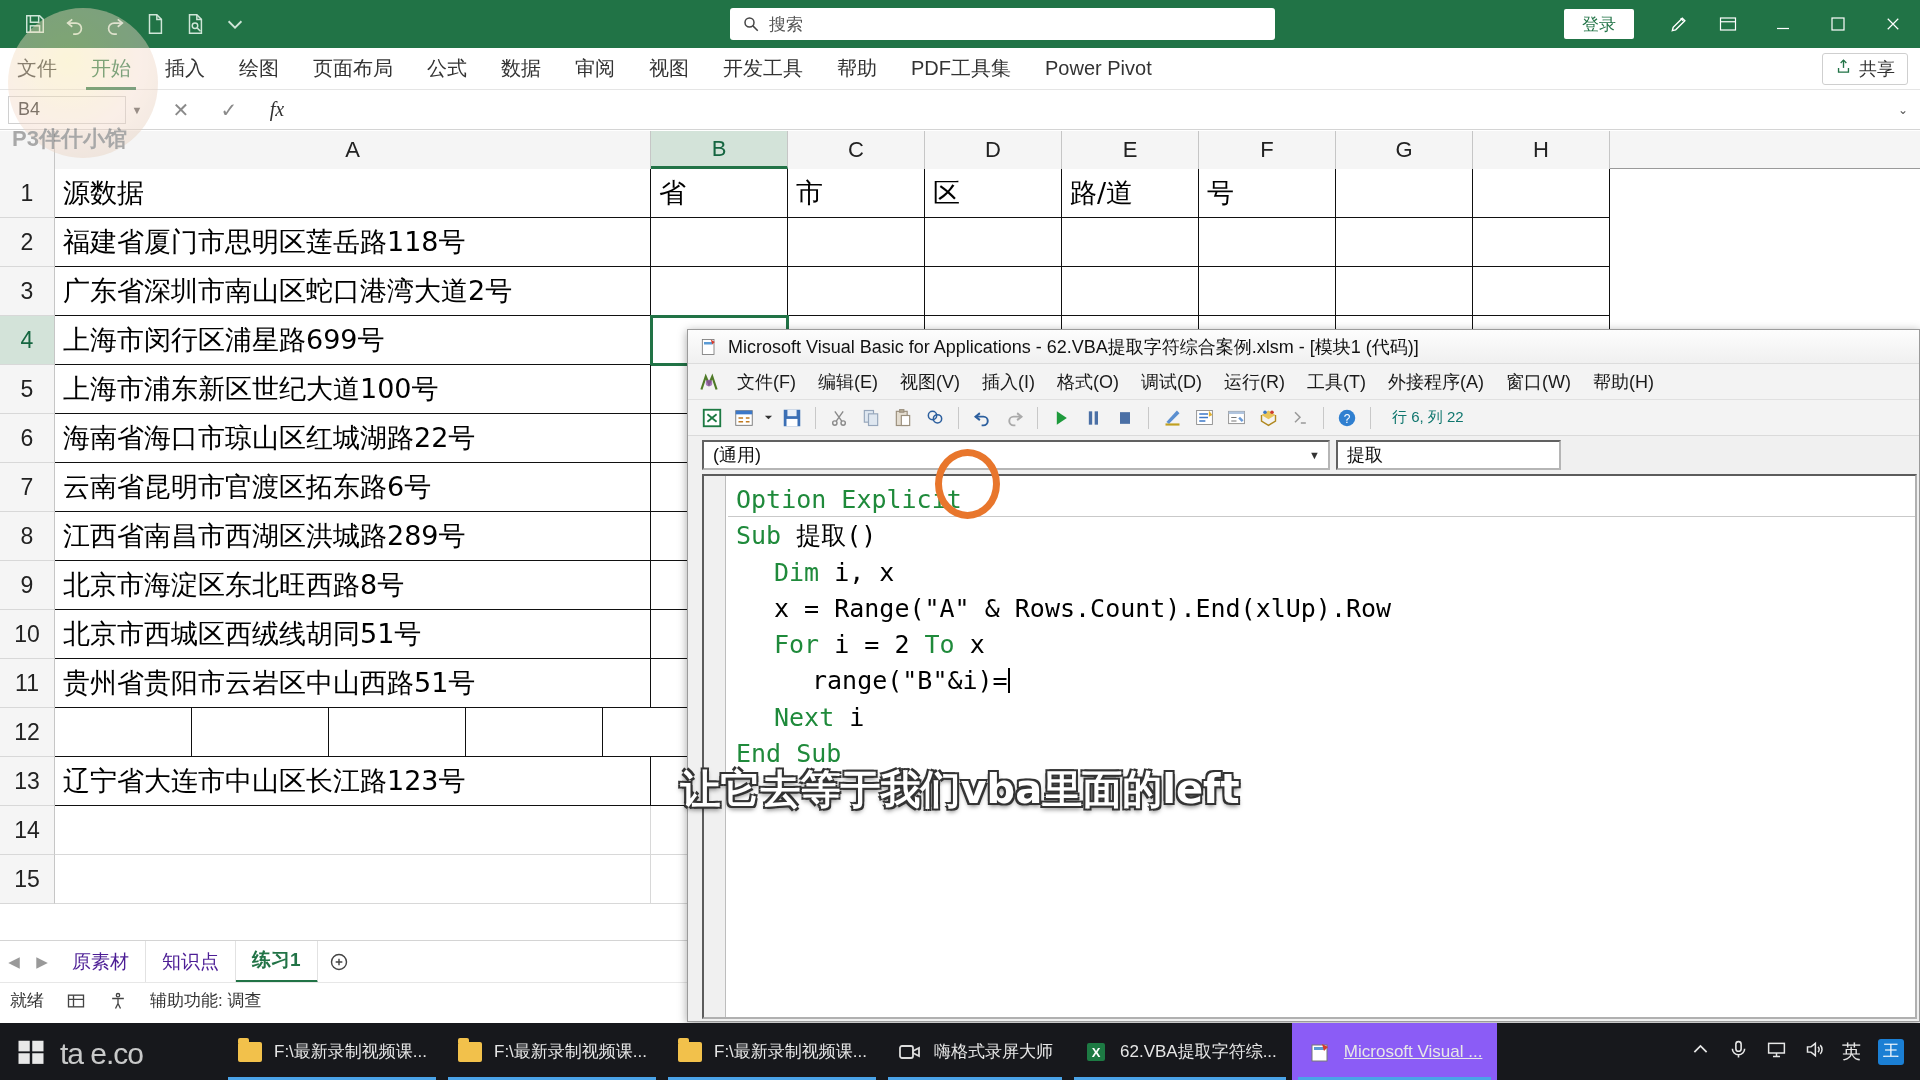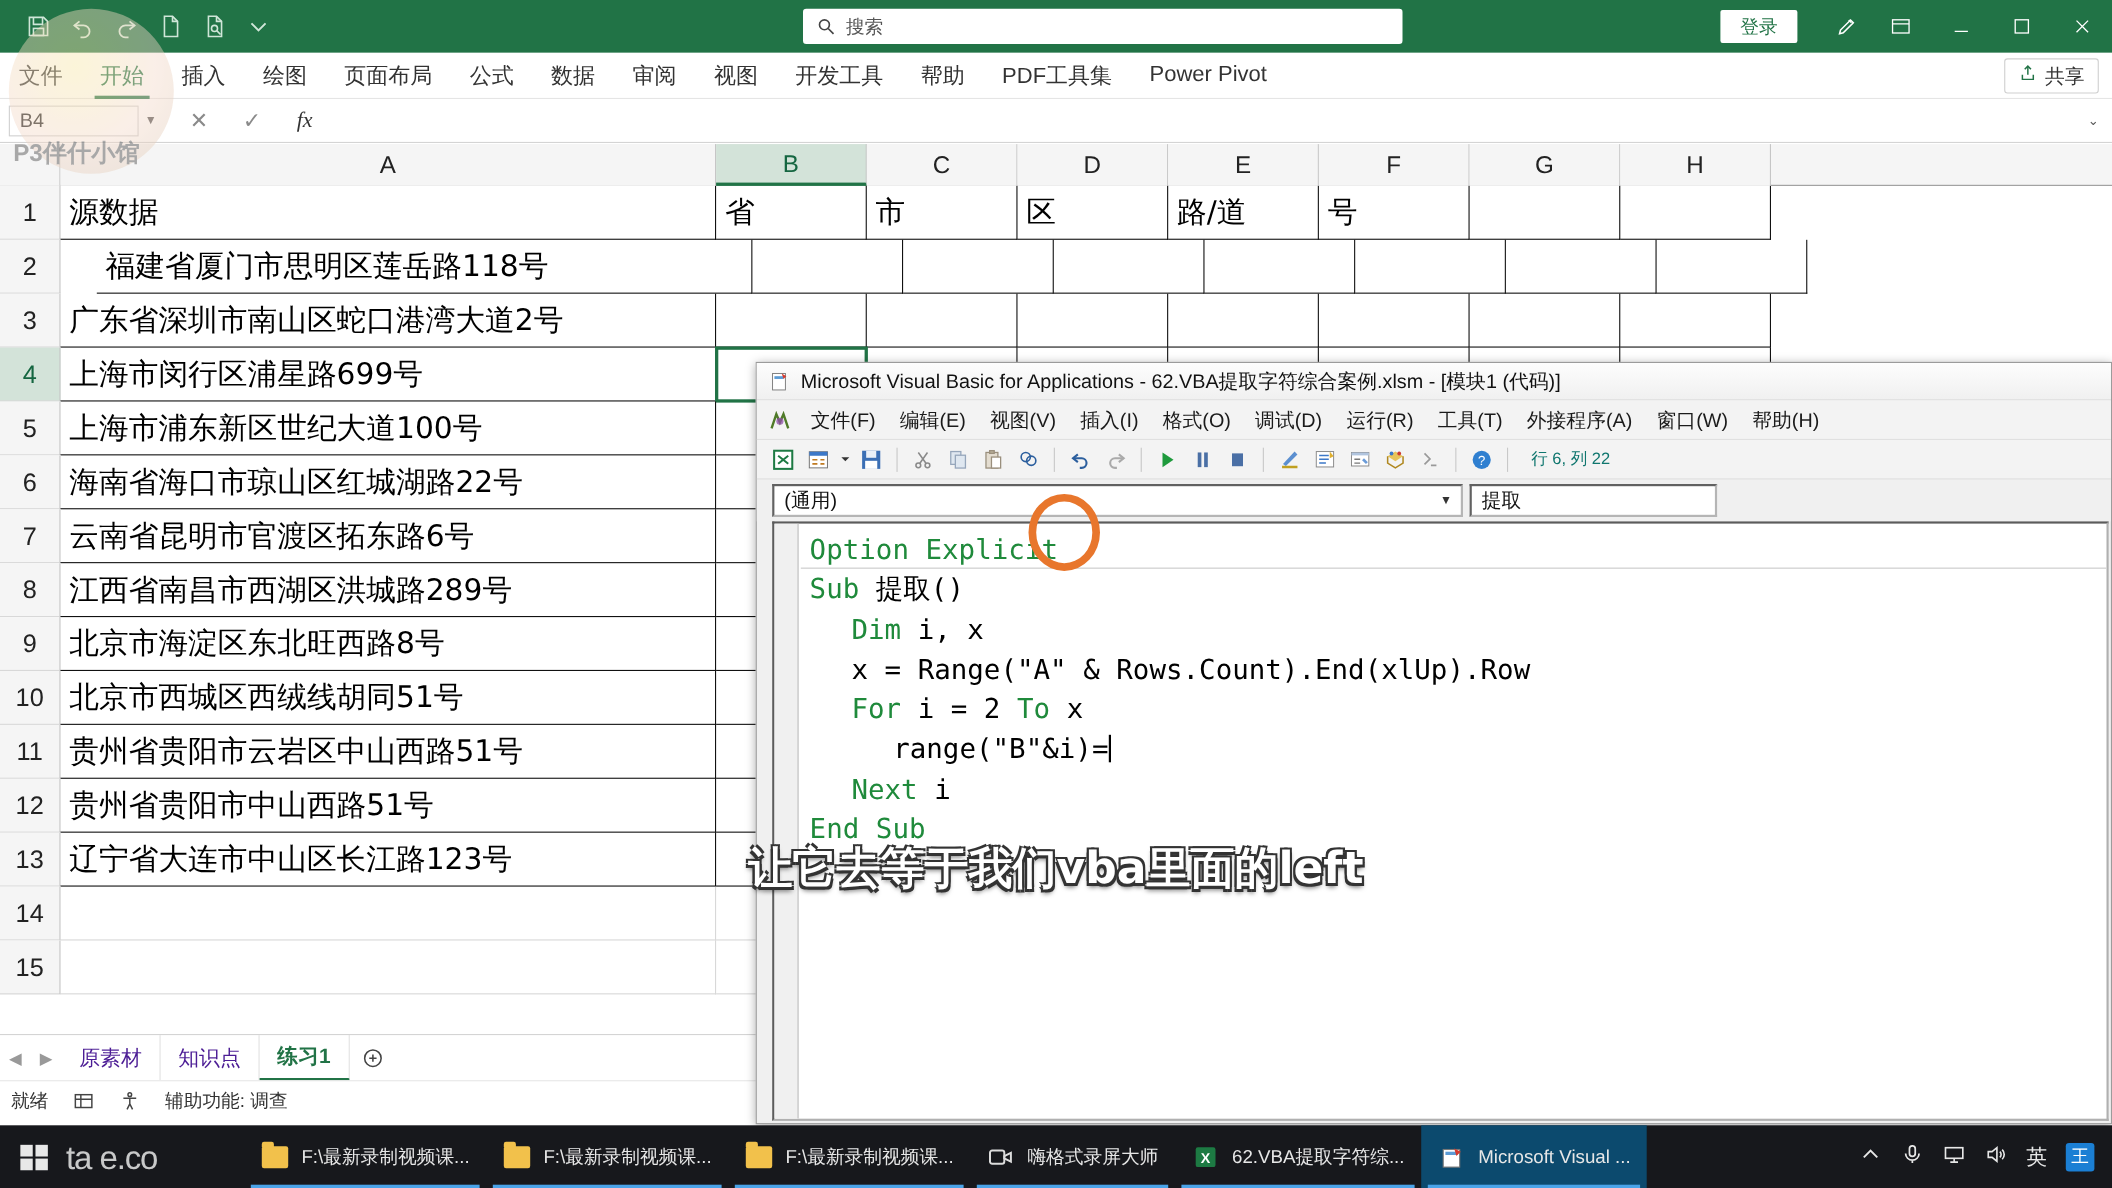--- a/index.html
+++ b/index.html
@@ -189,21 +189,21 @@
   #start-btn svg{width:30px;height:30px;}
   #watermark-tao{
     position:absolute;left:60px;top:14px;font-size:30px;color:#e8e8e8;opacity:.85;
     letter-spacing:-1px;z-index:3;pointer-events:none;
   }
   .tk-item{
     height:57px;display:flex;align-items:center;gap:11px;padding:0 15px;
     color:#e7e7e7;font-size:17px;white-space:nowrap;position:relative;
     max-width:250px;
   }
-  .tk-item.active{background:#0c4a6e;}
+  .tk-item.active{background:#8b5cf6;text-decoration:underline;}
   .tk-item:after{content:"";position:absolute;left:6px;right:6px;bottom:0;height:3px;background:#4aa3e8;}
   .tk-ico{width:26px;height:26px;flex:0 0 26px;display:flex;align-items:center;justify-content:center;}
   .folder-ico{width:24px;height:20px;background:#f2c14b;border-radius:2px 2px 2px 2px;position:relative;}
   .folder-ico:before{content:"";position:absolute;left:0;top:-4px;width:11px;height:5px;background:#f2c14b;border-radius:2px 2px 0 0;}
   #tray{margin-left:auto;display:flex;align-items:center;gap:17px;padding-right:16px;color:#e7e7e7;font-size:17px;}
   #tray svg{width:21px;height:21px;}
   #ime-badge{width:26px;height:26px;background:#1b7fd4;color:#fff;display:flex;align-items:center;
              justify-content:center;font-size:16px;border-radius:3px;}
 
   
@@ -361,21 +361,21 @@
         <div class="cell" style="width: 137px;">省</div>
         <div class="cell" style="width: 137px;">市</div>
         <div class="cell" style="width: 137px;">区</div>
         <div class="cell" style="width: 137px;">路/道</div>
         <div class="cell" style="width: 137px;">号</div>
         <div class="cell" style="width: 137px;"></div>
         <div class="cell" style="width: 137px;"></div>
       </div>
       <div class="row">
         <div class="rowh">2</div>
-        <div class="cell" style="width: 596px; margin-left: 33px;">福建省厦门市思明区莲岳路118号</div>
+        <div class="cell" style="width: 596px;">福建省厦门市思明区莲岳路118号</div>
         <div class="cell" style="width: 137px;"></div>
         <div class="cell" style="width: 137px;"></div>
         <div class="cell" style="width: 137px;"></div>
         <div class="cell" style="width: 137px;"></div>
         <div class="cell" style="width: 137px;"></div>
         <div class="cell" style="width: 137px;"></div>
         <div class="cell" style="width: 137px;"></div>
       </div>
       <div class="row">
         <div class="rowh">3</div>
@@ -471,21 +471,20 @@
         <div class="cell" style="width: 137px;"></div>
         <div class="cell" style="width: 137px;"></div>
         <div class="cell" style="width: 137px;"></div>
         <div class="cell" style="width: 137px;"></div>
         <div class="cell" style="width: 137px;"></div>
         <div class="cell" style="width: 137px;"></div>
         <div class="cell" style="width: 137px;"></div>
       </div>
       <div class="row">
         <div class="rowh">12</div>
-        <div class="cell" style="width: 596px;">贵州省贵阳市中山西路51号</div>
         <div class="cell" style="width: 137px;"></div>
         <div class="cell" style="width: 137px;"></div>
         <div class="cell" style="width: 137px;"></div>
         <div class="cell" style="width: 137px;"></div>
         <div class="cell" style="width: 137px;"></div>
         <div class="cell" style="width: 137px;"></div>
         <div class="cell" style="width: 137px;"></div>
       </div>
       <div class="row">
         <div class="rowh">13</div>

